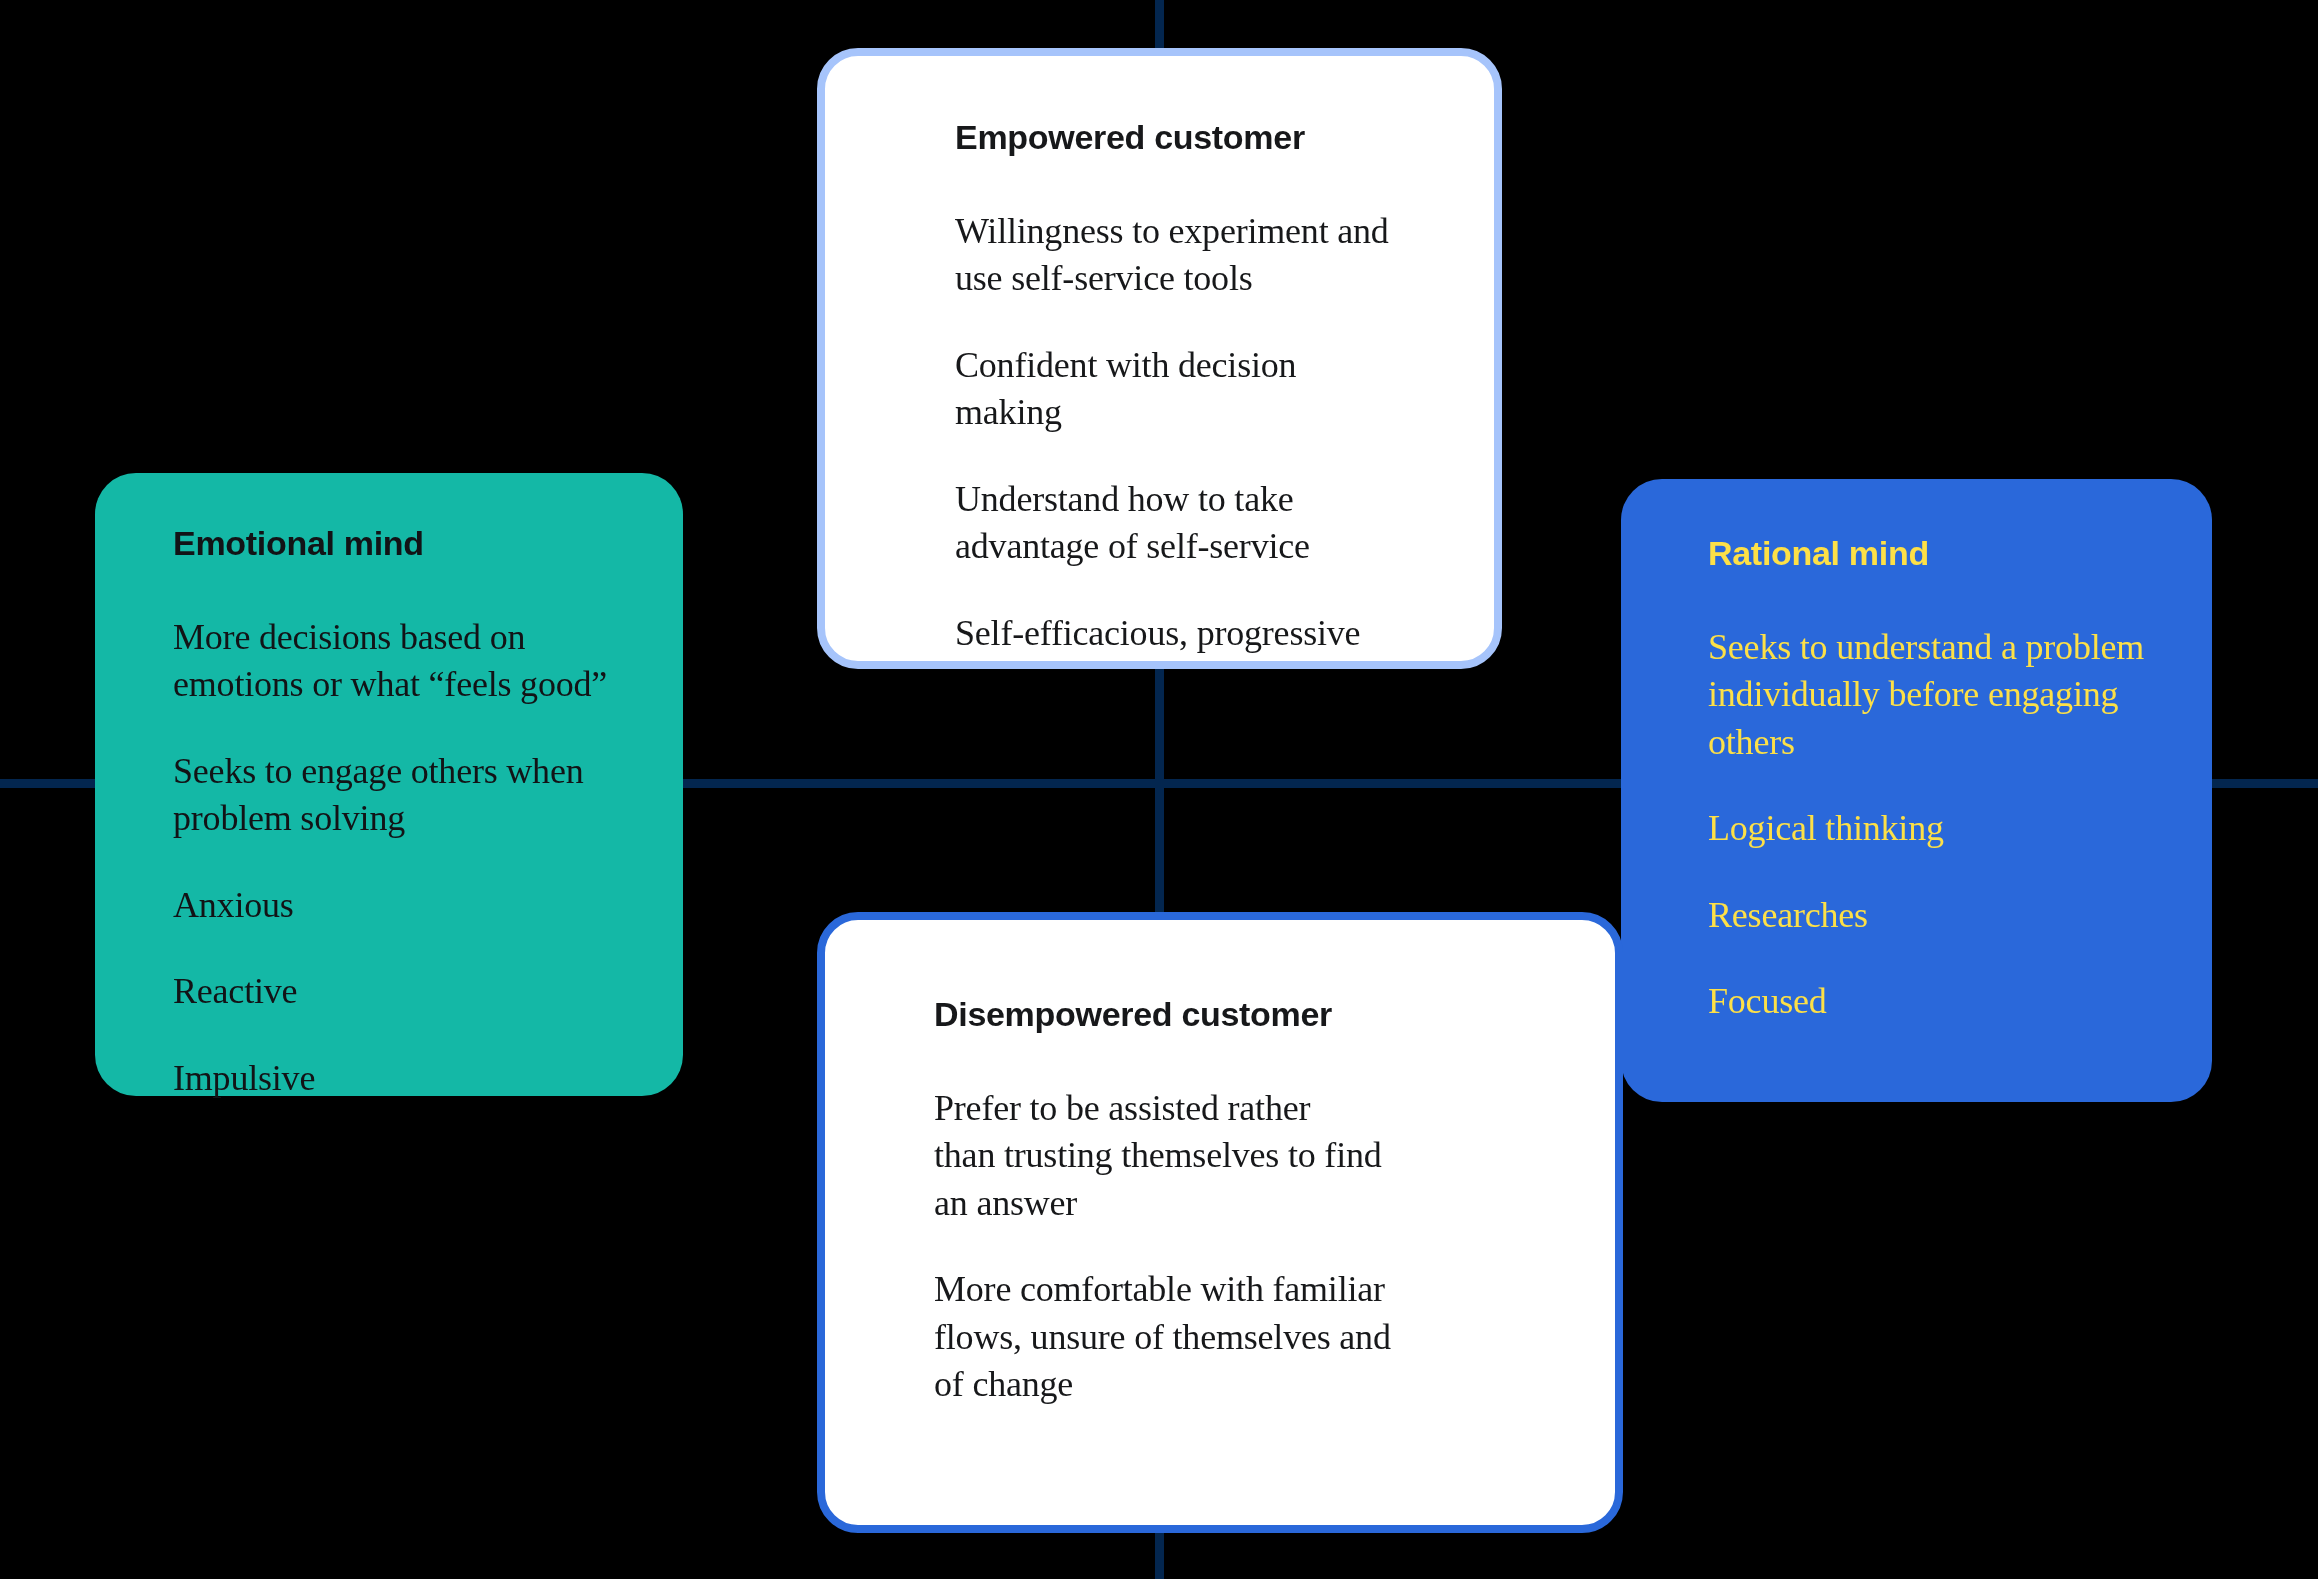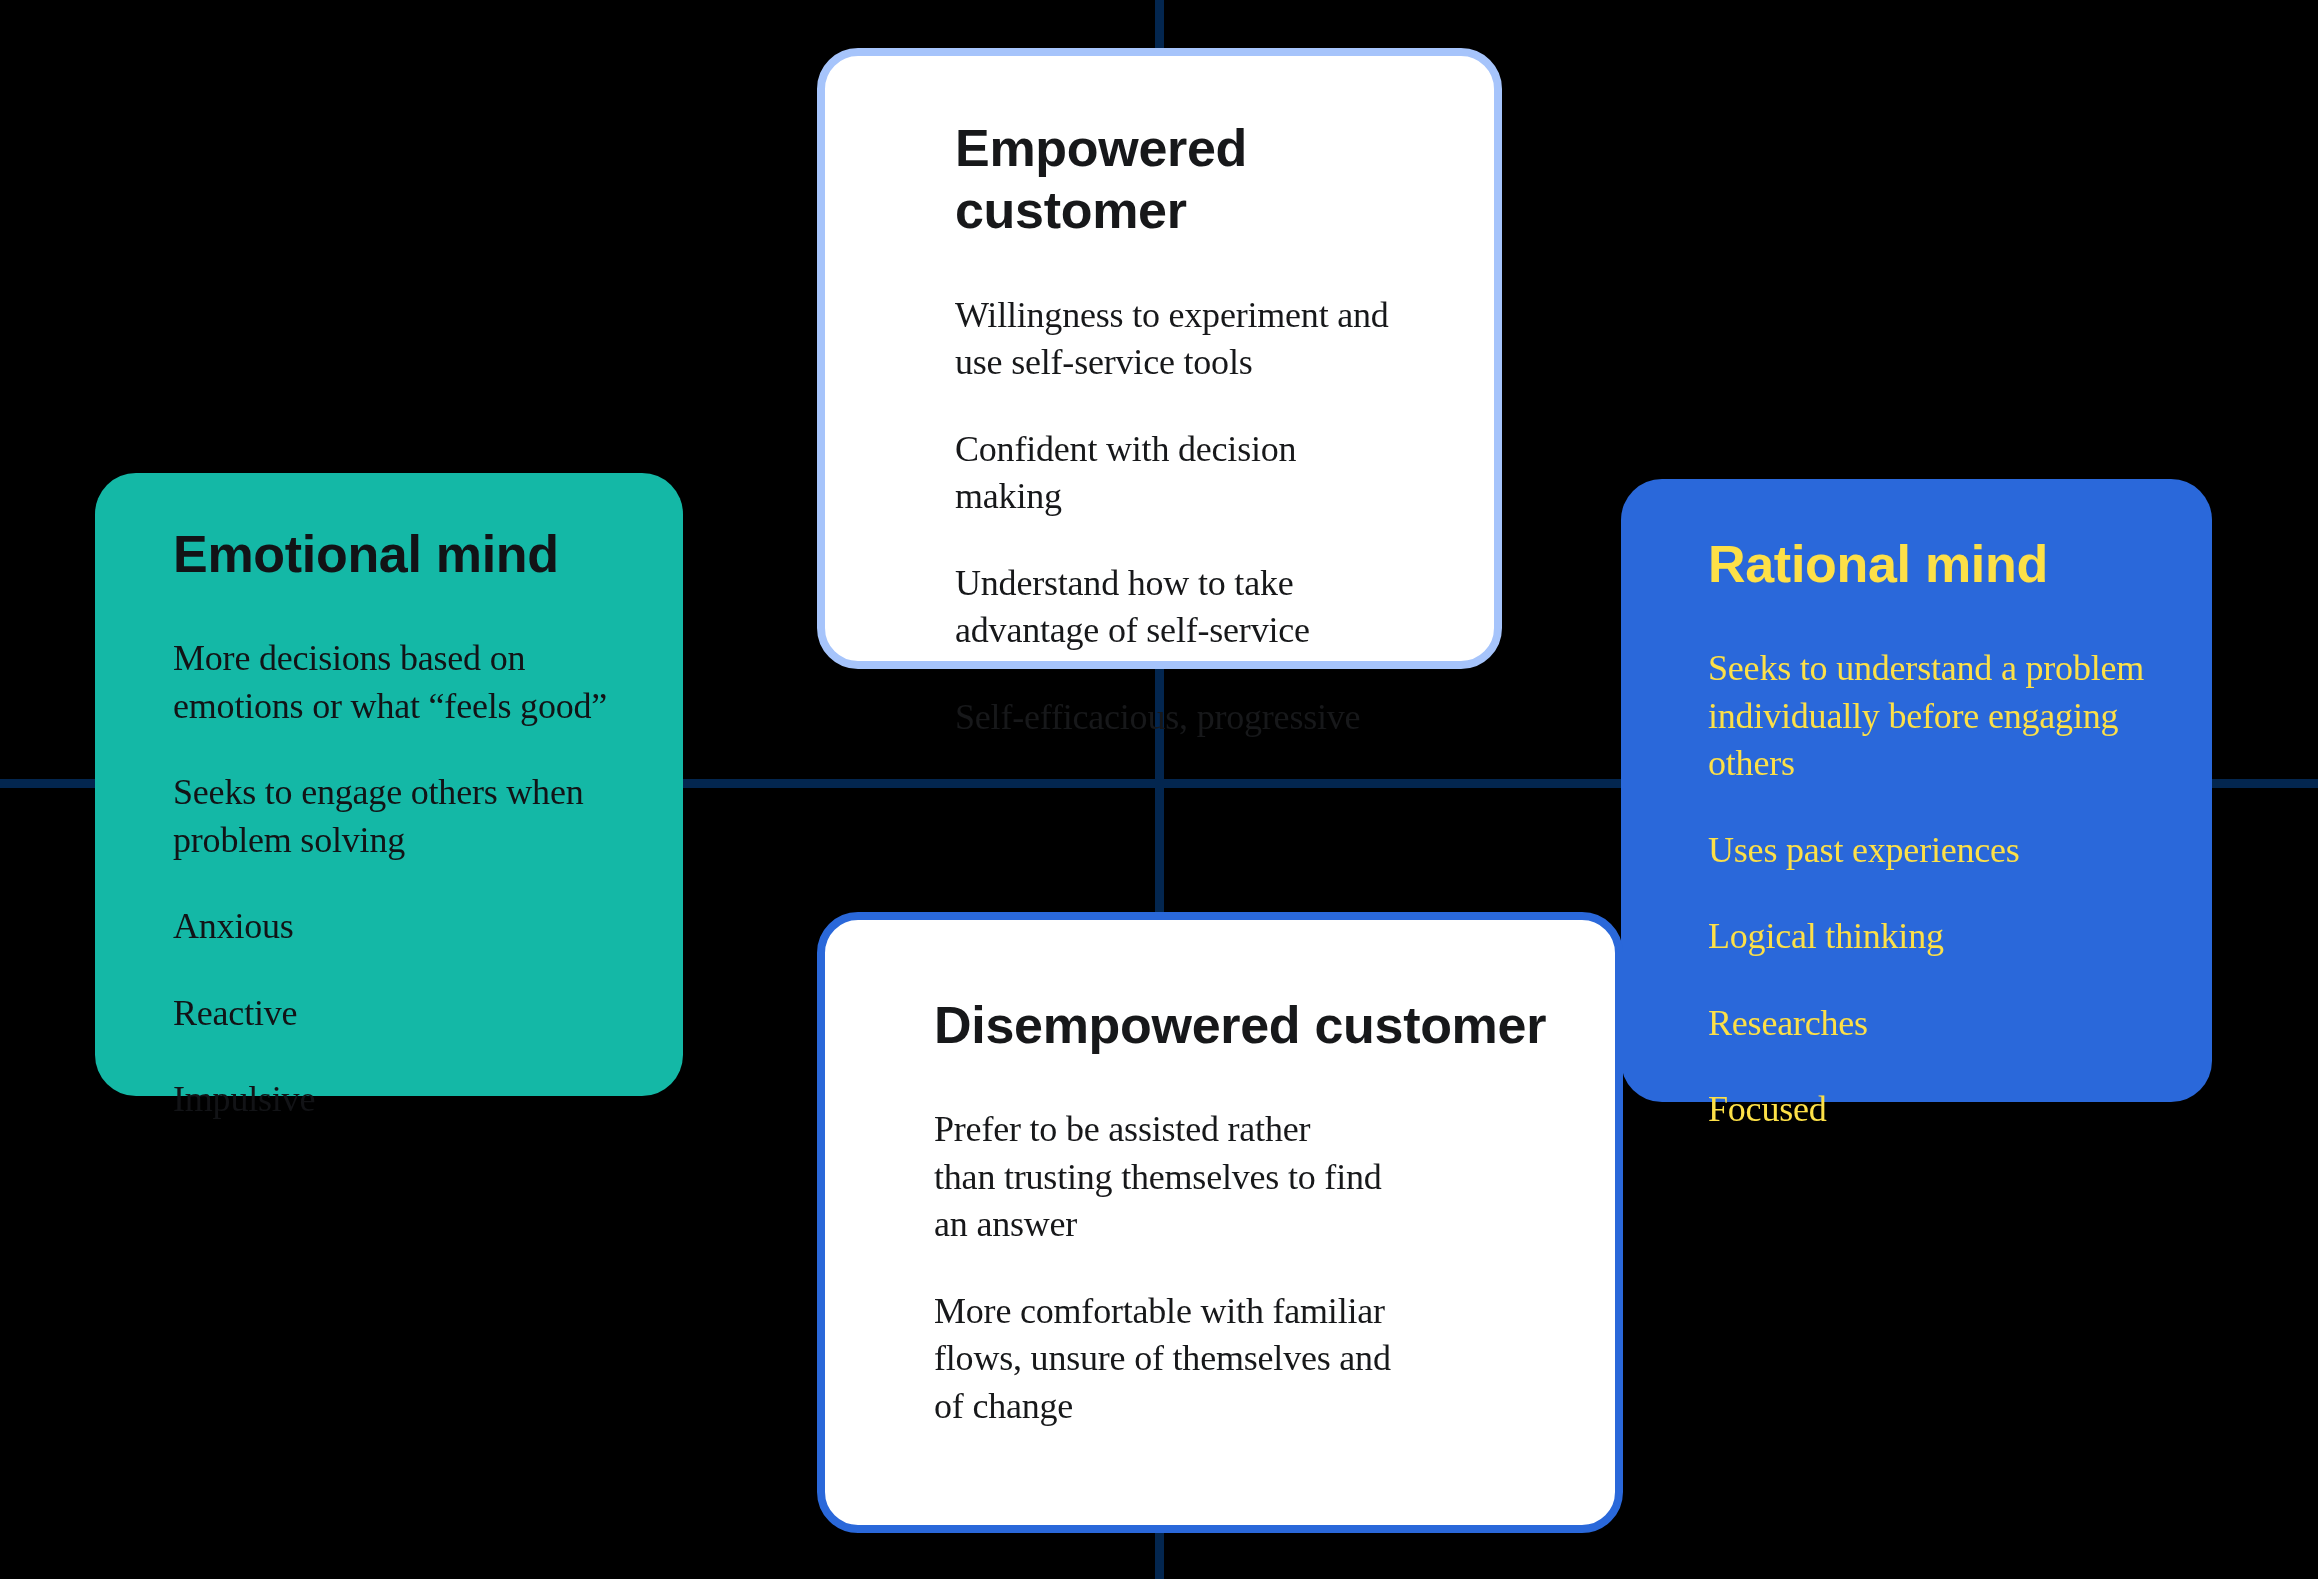--- a/index.html
+++ b/index.html
@@ -27,21 +27,21 @@
 
   
   .card {
     position: absolute;
     box-sizing: border-box;
     border-radius: 41px;
     z-index: 2;
   }
   .card h2 {
     margin: 0 0 50px 0;
-    font-size: 52px;
+    font-size: 34px;
     line-height: 1.2;
     font-weight: 700;
     letter-spacing: -0.3px;
   }
   .card p.item {
     margin: 0 0 39px 0;
     font-size: 36px;
     line-height: 1.32;
     white-space: pre-line;
     letter-spacing: -0.2px;
@@ -108,21 +108,20 @@
     <p class="item">Anxious</p>
     <p class="item">Reactive</p>
     <p class="item">Impulsive</p>
   </section>
 
   <section class="card right-card">
     <h2>Rational mind</h2>
     <p class="item">Seeks to understand a problem
 individually before engaging
 others</p>
-    <p class="item">Uses past experiences</p>
     <p class="item">Logical thinking</p>
     <p class="item">Researches</p>
     <p class="item">Focused</p>
   </section>
 
   <section class="card bottom-card">
     <h2>Disempowered customer</h2>
     <p class="item">Prefer to be assisted rather
 than trusting themselves to find
 an answer</p>

